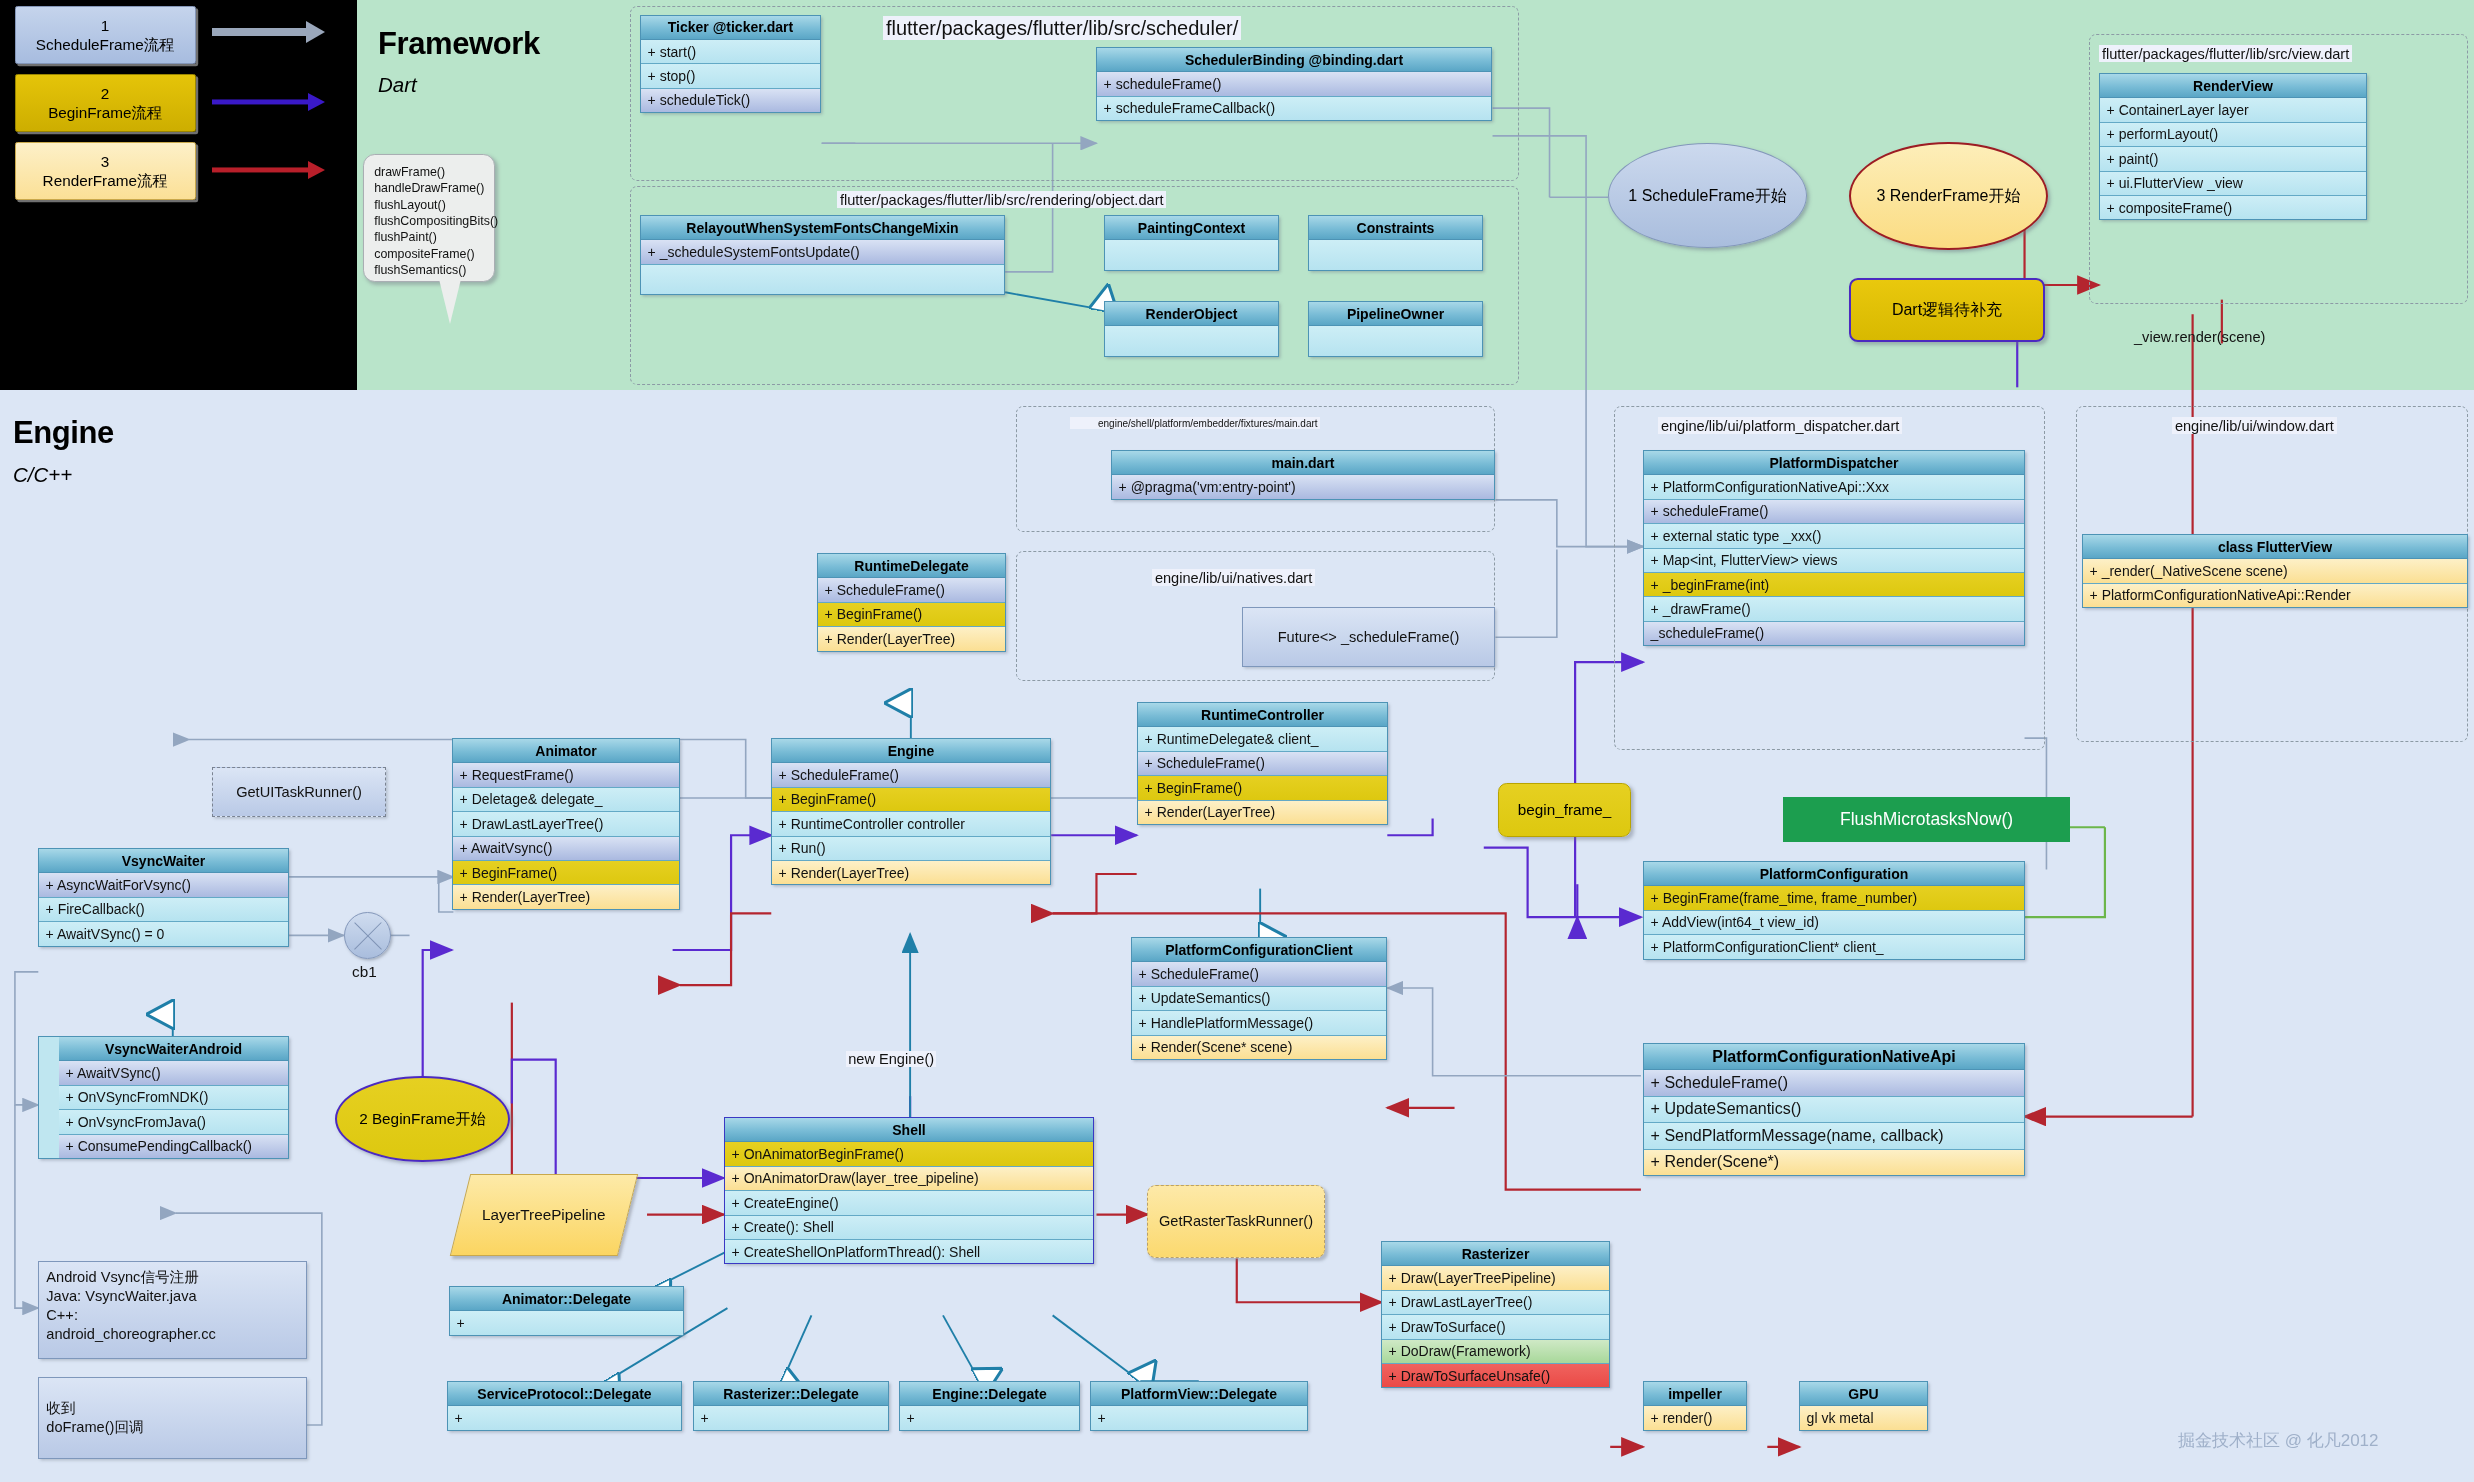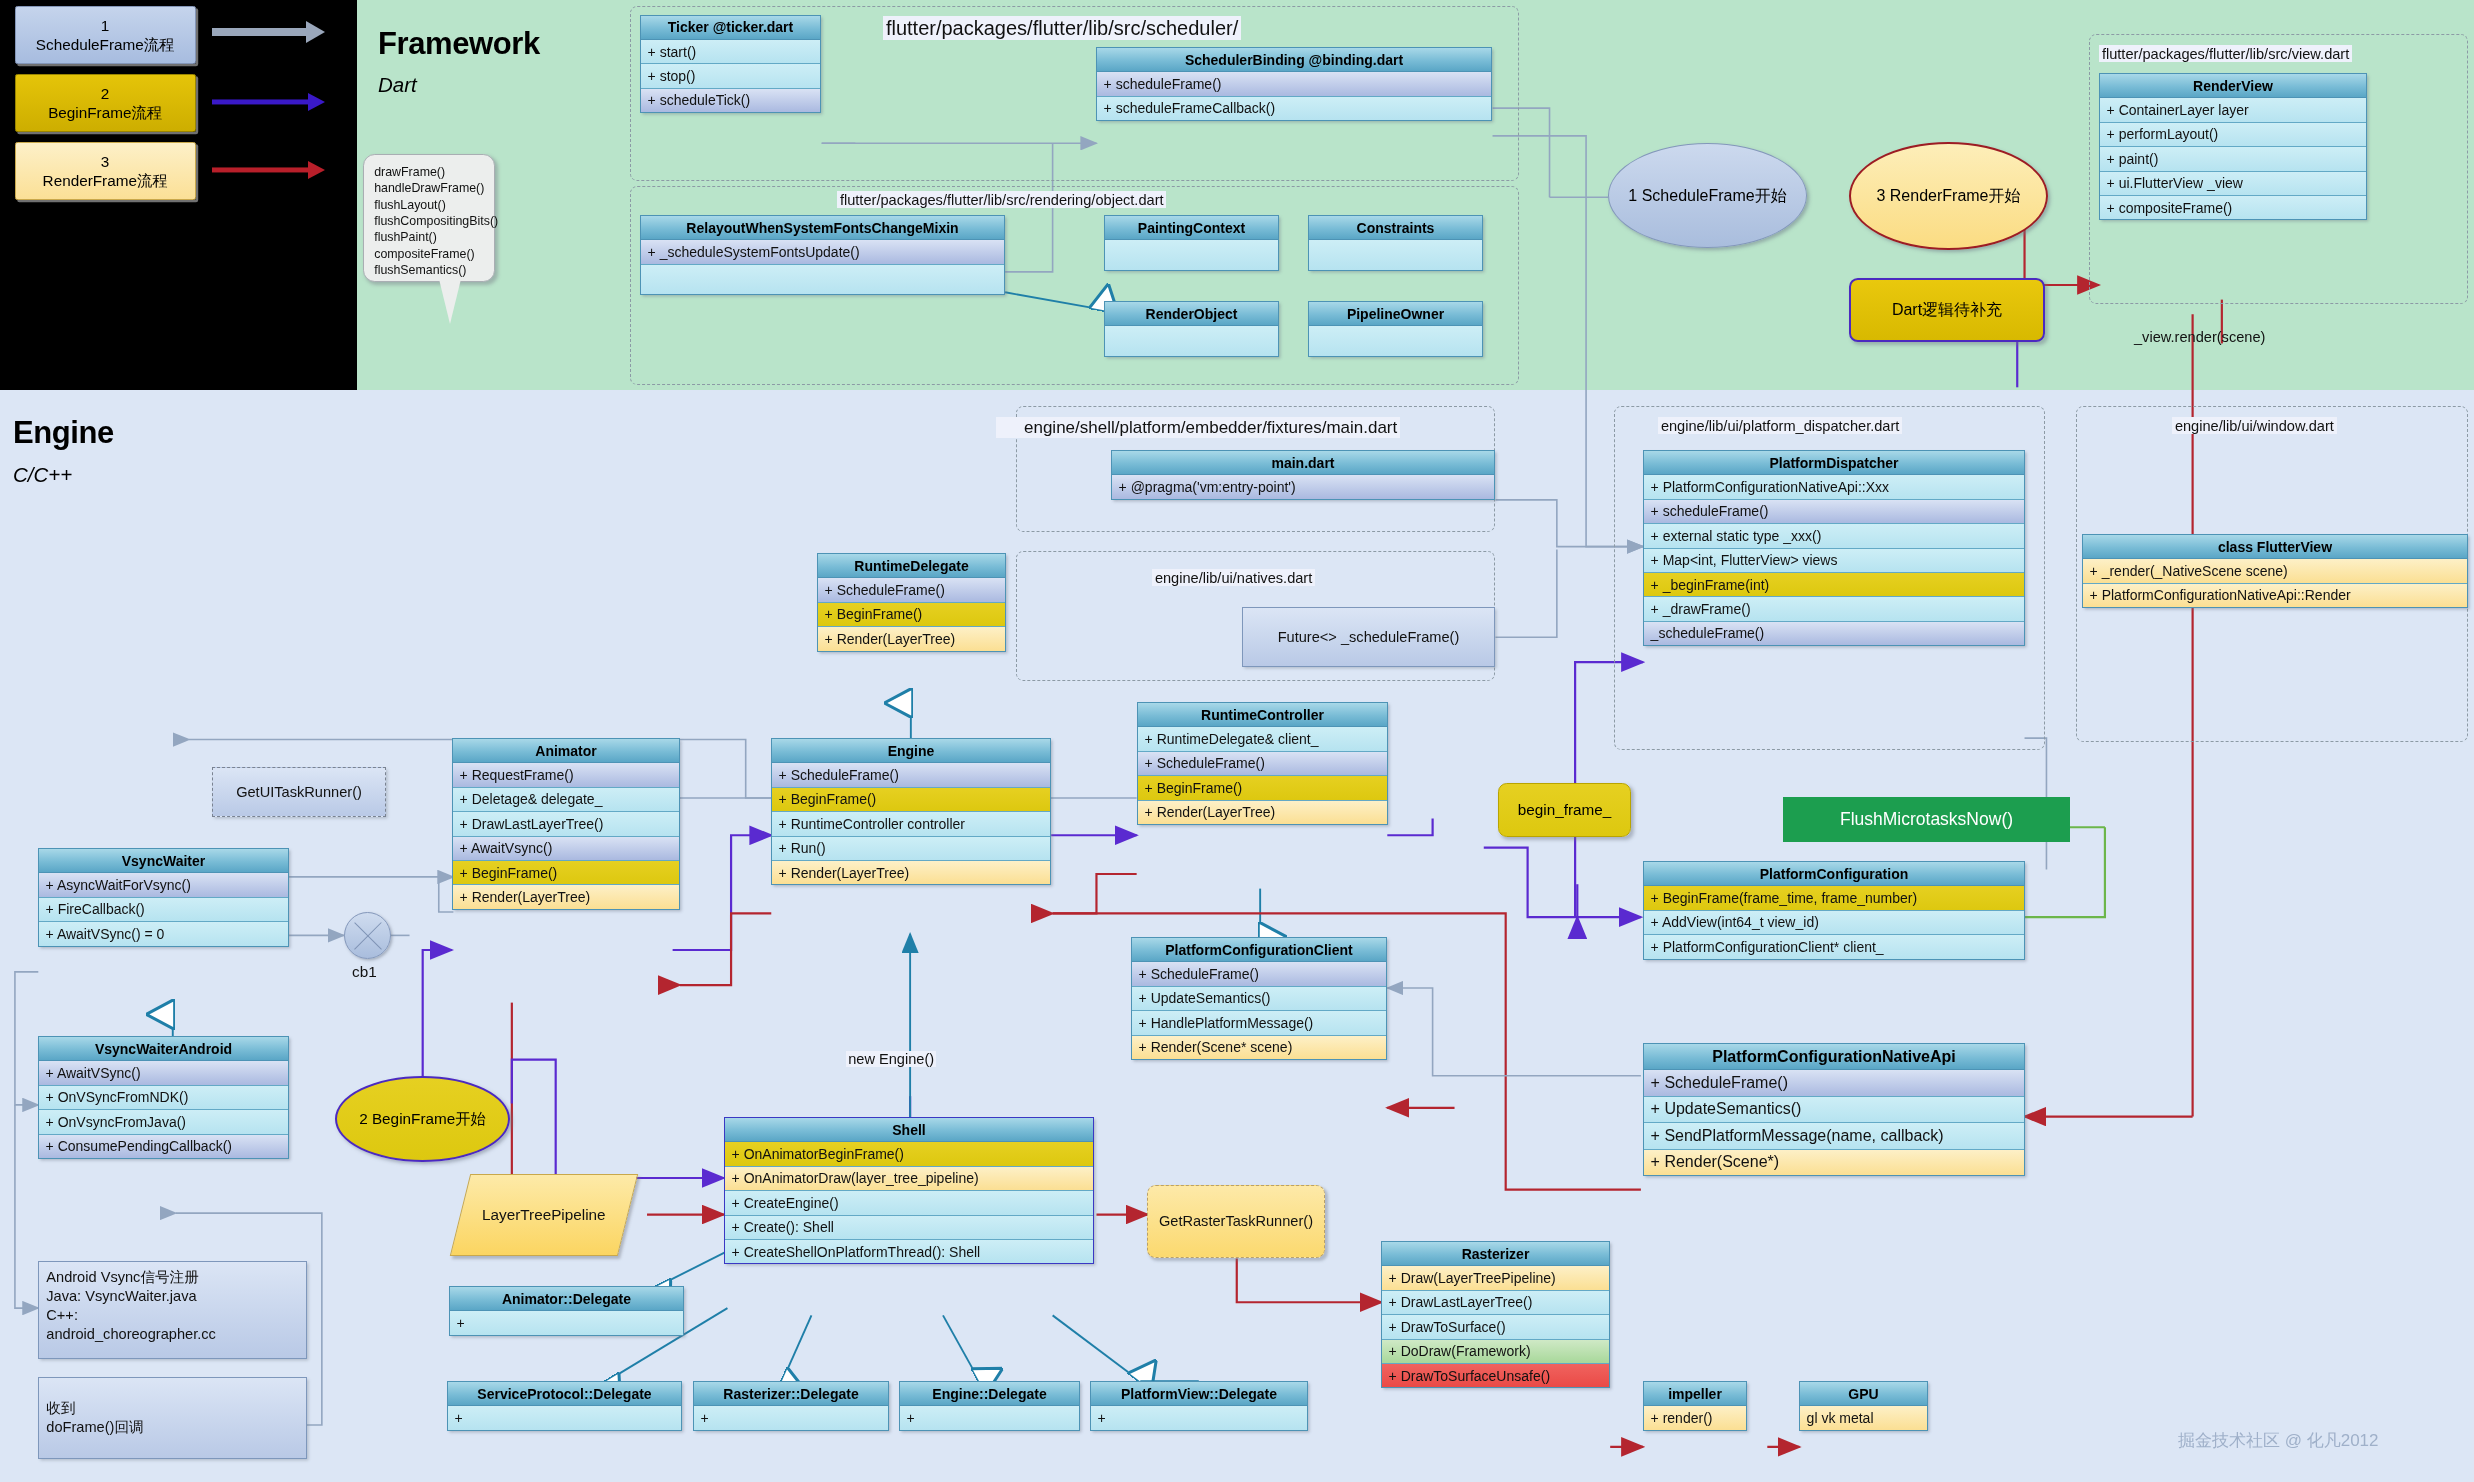--- a/index.html
+++ b/index.html
@@ -351,21 +351,21 @@
   <div class="ellipse" style="left:1608px;top:143px;width:199px;height:105px;font-size:16px;
        background:linear-gradient(180deg,#ccd9ee,#a9bddd);border:0.7px solid #8397ba;">1 ScheduleFrame开始</div>
 
   <div class="ellipse" style="left:1849px;top:142px;width:199px;height:108px;font-size:16px;
        background:linear-gradient(180deg,#fdeeb9,#fbdc82);border:2.2px solid #9c1c24;">3 RenderFrame开始</div>
 
   <div class="rnode" style="left:1849px;top:278px;width:196px;height:64px;font-size:16px;
        background:linear-gradient(180deg,#e9c80d,#d8b900);border:2.2px solid #4b2ac0;">Dart逻辑待补充</div>
 
   <div class="pkg" style="left:1016px;top:406px;width:479px;height:126px;"></div>
-  <div class="pkg-label" style="left:996px;top:417px;font-size:17px;padding-left:28px;">engine/shell/platform/embedder/fixtures/main.dart</div>
+  <div class="pkg-label" style="left:1070px;top:417px;font-size:10px;padding-left:28px;">engine/shell/platform/embedder/fixtures/main.dart</div>
 
   <div class="pkg" style="left:1016px;top:551px;width:479px;height:130px;"></div>
   <div class="pkg-label" style="left:1152px;top:569px;font-size:14.6px;">engine/lib/ui/natives.dart</div>
 
   <div class="pkg" style="left:1614px;top:406px;width:431px;height:344px;"></div>
   <div class="pkg-label" style="left:1658px;top:417px;font-size:14.6px;">engine/lib/ui/platform_dispatcher.dart</div>
 
   <div class="pkg" style="left:2076px;top:406px;width:392px;height:336px;"></div>
   <div class="pkg-label" style="left:2172px;top:417px;font-size:14.6px;">engine/lib/ui/window.dart</div>
 
@@ -457,21 +457,21 @@
     <div class="row lightyellow">+ Render(Scene*)</div>
   </div>
 
   <div class="uml" style="left:38px;top:848px;width:251px;font-size:14px;">
     <div class="hdr">VsyncWaiter</div>
     <div class="row blue">+ AsyncWaitForVsync()</div>
     <div class="row">+ FireCallback()</div>
     <div class="row">+ AwaitVSync() = 0</div>
   </div>
 
-  <div class="uml" style="left:38px;top:1036px;width:251px;font-size:14px;">
+  <div class="uml" style="left:38px;top:1036px;width:251px;font-size:14px;padding-left:20px;">
     <div class="hdr">VsyncWaiterAndroid</div>
     <div class="row blue">+ AwaitVSync()</div>
     <div class="row">+ OnVSyncFromNDK()</div>
     <div class="row">+ OnVsyncFromJava()</div>
     <div class="row blue">+ ConsumePendingCallback()</div>
   </div>
 
   <div class="note" style="left:38px;top:1261px;width:269px;height:98px;font-size:14.6px;white-space:pre-line;">Android Vsync信号注册
 Java: VsyncWaiter.java
 C++:

